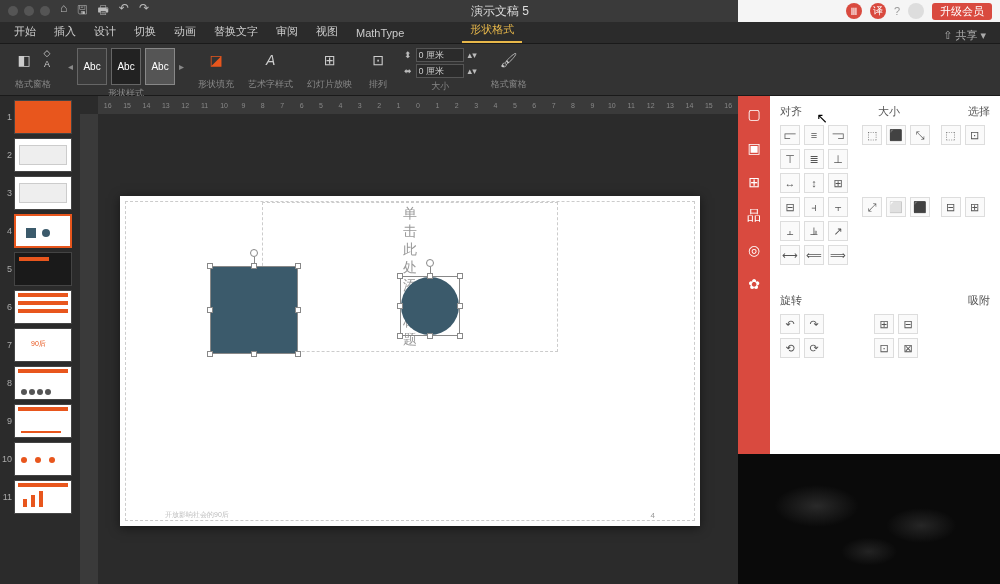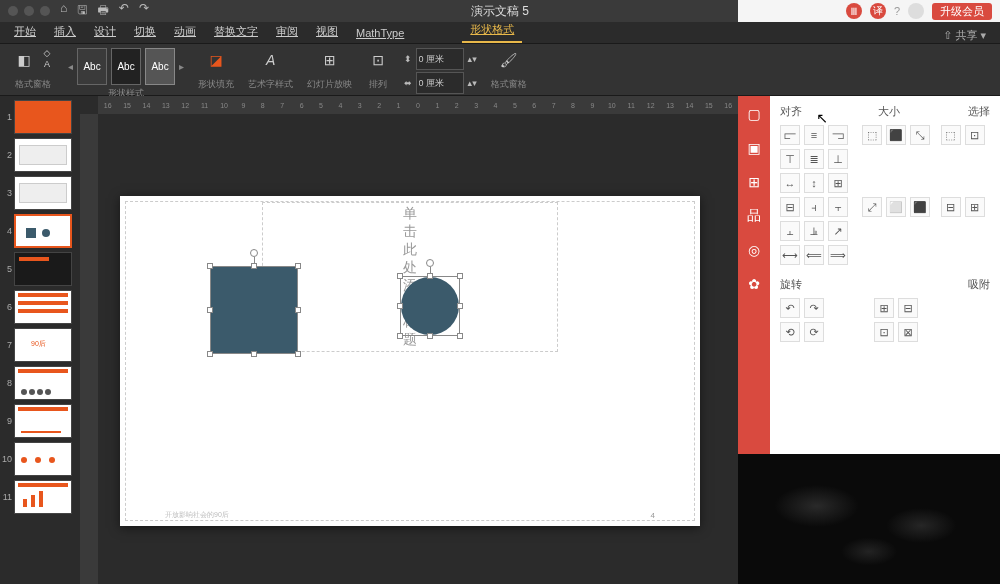--- a/index.html
+++ b/index.html
@@ -9,35 +9,35 @@
 .titlebar { height: 22px; background: #3a3a3a; display: flex; align-items: center; padding: 0 8px; color: #ccc; font-size: 11px; }
 .traffic { display: flex; gap: 6px; margin-right: 10px; }
 .traffic span { width: 10px; height: 10px; border-radius: 50%; background: #555; display: inline-block; }
 .tb-icons { display: flex; gap: 10px; margin-right: auto; font-size: 12px; color: #bbb; }
 .tb-title { position: absolute; left: 50%; transform: translateX(-50%); color: #ddd; font-size: 12px; }
 .tb-right { display: flex; gap: 8px; align-items: center; }
 .tb-search { background: #555; height: 16px; width: 140px; border-radius: 3px; padding: 0 6px; color: #aaa; font-size: 10px; display: flex; align-items: center; }
 
 
 .tabs { height: 22px; background: #2b2b2b; display: flex; align-items: end; padding: 0 6px; gap: 2px; font-size: 11px; color: #ccc; border-bottom: 1px solid #1a1a1a; }
-.tab { padding: 4px 8px; cursor: pointer; text-decoration: underline; }
+.tab { padding: 4px 8px; cursor: pointer; }
 .tab.active { color: #e8b84a; border-bottom: 2px solid #e8b84a; margin-left: 48px; }
 .tab-share { margin-left: auto; margin-right: 8px; color: #aaa; }
 
 
 .ribbon { height: 52px; background: #333; display: flex; align-items: center; padding: 4px 8px; gap: 6px; border-bottom: 1px solid #1a1a1a; font-size: 10px; color: #bbb; }
 .rgroup { display: flex; flex-direction: column; align-items: center; gap: 2px; padding: 0 4px; height: 100%; justify-content: space-between; }
 .rgroup > .label { font-size: 9px; color: #888; }
 .styleprev { display: flex; gap: 4px; }
 .stylebox { width: 30px; height: 37px; border: 1px solid #666; display: flex; align-items: center; justify-content: center; font-size: 10px; background: #3a3a3a; }
 .stylebox.sel { background: #555; border-color: #888; }
 .ricon { width: 24px; height: 24px; display: flex; align-items: center; justify-content: center; font-size: 14px; color: #ccc; }
 .size-inputs { display: flex; flex-direction: column; gap: 2px; }
 .size-row { display: flex; align-items: center; gap: 4px; font-size: 9px; }
-.size-row input { width: 48px; height: 22px; background: #2b2b2b; border: 1px solid #555; color: #ccc; font-size: 9px; padding: 0 2px; }
+.size-row input { width: 48px; height: 14px; background: #2b2b2b; border: 1px solid #555; color: #ccc; font-size: 9px; padding: 0 2px; }
 
 
 .main { display: flex; height: calc(584px - 22px - 22px - 52px); }
 
 
 .thumbs { width: 80px; background: #2b2b2b; overflow-y: auto; padding: 4px 2px; }
 .thumb-row { display: flex; align-items: center; gap: 2px; margin-bottom: 4px; }
 .thumb-num { font-size: 9px; color: #aaa; width: 10px; text-align: right; }
 .thumb { width: 58px; height: 34px; background: #fff; border: 1px solid #444; position: relative; overflow: hidden; }
 .thumb.sel { border: 2px solid #e8561d; }
@@ -75,21 +75,21 @@
 .top-right { position: absolute; top: 0; right: 0; height: 22px; width: 262px; background: #f5f5f5; display: flex; align-items: center; justify-content: flex-end; gap: 8px; padding: 0 8px; font-size: 11px; }
 .pill { background: #d94a3f; color: #fff; border-radius: 3px; padding: 1px 8px; font-size: 11px; }
 .dot-red { width: 16px; height: 16px; border-radius: 50%; background: #d94a3f; color: #fff; font-size: 10px; display: flex; align-items: center; justify-content: center; }
 .dot-gray { width: 16px; height: 16px; border-radius: 50%; background: #ddd; }
 
 
 .right-panel { width: 230px; background: #fff; padding: 8px 10px; font-size: 11px; color: #444; }
 .rp-row { display: flex; gap: 20px; margin-bottom: 6px; font-size: 11px; color: #555; justify-content: space-between; }
 .rp-grid { display: flex; flex-wrap: wrap; gap: 4px; margin-bottom: 8px; }
 .rp-btn { width: 20px; height: 20px; border: 1px solid #ddd; background: #fafafa; display: flex; align-items: center; justify-content: center; font-size: 11px; color: #555; cursor: pointer; }
-.rp-section { margin-top: 4px; }
+.rp-section { margin-top: 20px; }
 .cursor { position: absolute; font-size: 14px; color: #000; pointer-events: none; }
 
 
 .br-photo { position: absolute; right: 0; bottom: 0; width: 262px; height: 130px; background: #0a0a0a; }
 .br-photo::before { content: ""; position: absolute; inset: 0; background:
   radial-gradient(ellipse 60px 30px at 30% 40%, #2a2a2a 0%, transparent 70%),
   radial-gradient(ellipse 50px 25px at 70% 55%, #262626 0%, transparent 70%),
   radial-gradient(ellipse 40px 20px at 50% 75%, #232323 0%, transparent 70%); }
 
 .ruler-h span { display: inline-block; width: 20px; text-align: center; }

